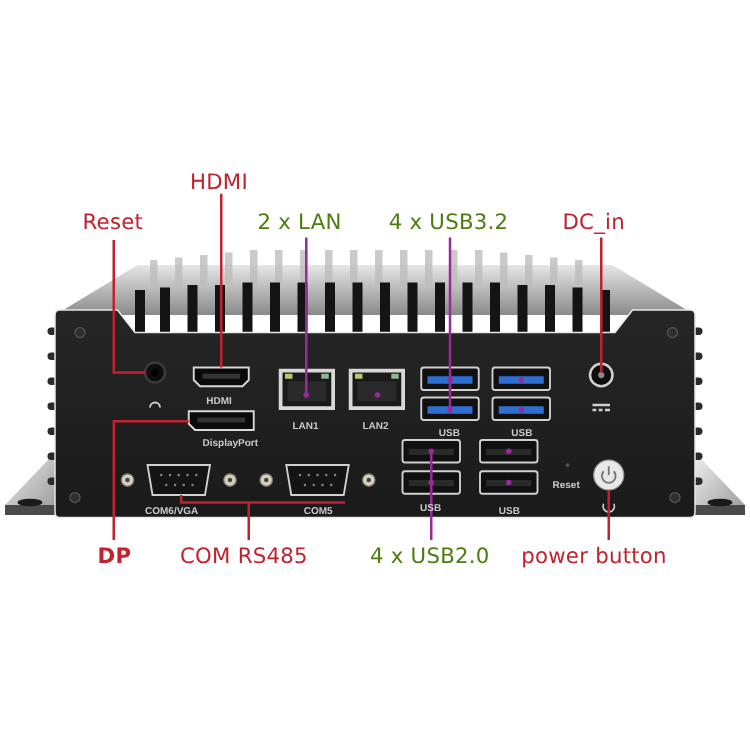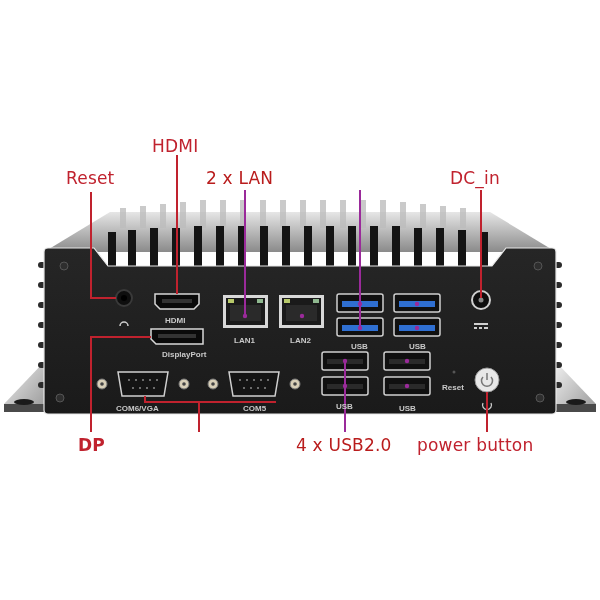--- a/index.html
+++ b/index.html
@@ -1,20 +1,20 @@
 <!DOCTYPE html>
 <html><head>
 <meta charset="utf-8">
 <style>
   html, body { margin:0; padding:0; background:#ffffff; }
   body { width:600px; height:600px; position:relative; overflow:hidden; font-family:"DejaVu Sans", sans-serif; }
   .stage { position:absolute; left:0; top:0; width:600px; height:600px; }
   .label { position:absolute; font-family:"DejaVu Sans", sans-serif; font-size:17px; line-height:20px; white-space:nowrap; letter-spacing:0.2px; }
   .red { color:#c0222e; }
-  .purple { color:#b91c1c; }
+  .purple { color:#4d7c0f; }
   .port-text { position:absolute; font-family:"Liberation Sans", sans-serif; font-weight:bold; font-size:8px; color:#c9c9c9; white-space:nowrap; }
   svg { position:absolute; left:0; top:0; }
 </style>
 </head>
 <body>
 
 <div class="stage">
 
   <svg width="600" height="600" viewBox="0 0 600 600">
     <defs>
@@ -264,17 +264,19 @@
   <span class="port-text" style="left:409px;top:342px;">USB</span>
   <span class="port-text" style="left:336px;top:402px;">USB</span>
   <span class="port-text" style="left:399px;top:404px;">USB</span>
   <span class="port-text" style="left:116px;top:404px;">COM6/VGA</span>
   <span class="port-text" style="left:243px;top:404px;">COM5</span>
   <span class="port-text" style="left:442px;top:383px;">Reset</span>
 
   <span class="label red" style="left:152px;top:136px;">HDMI</span>
   <span class="label red" style="left:66px;top:168px;">Reset</span>
   <span class="label purple" style="left:206px;top:168px;">2 x LAN</span>
+  <span class="label purple" style="left:311px;top:168px;">4 x USB3.2</span>
   <span class="label red" style="left:450px;top:168px;">DC_in</span>
   <span class="label red" style="left:78px;top:435px;font-weight:bold;">DP</span>
+  <span class="label red" style="left:144px;top:435px;">COM RS485</span>
   <span class="label purple" style="left:296px;top:435px;">4 x USB2.0</span>
   <span class="label red" style="left:417px;top:435px;">power button</span>
 </div>
 
 </body></html>

